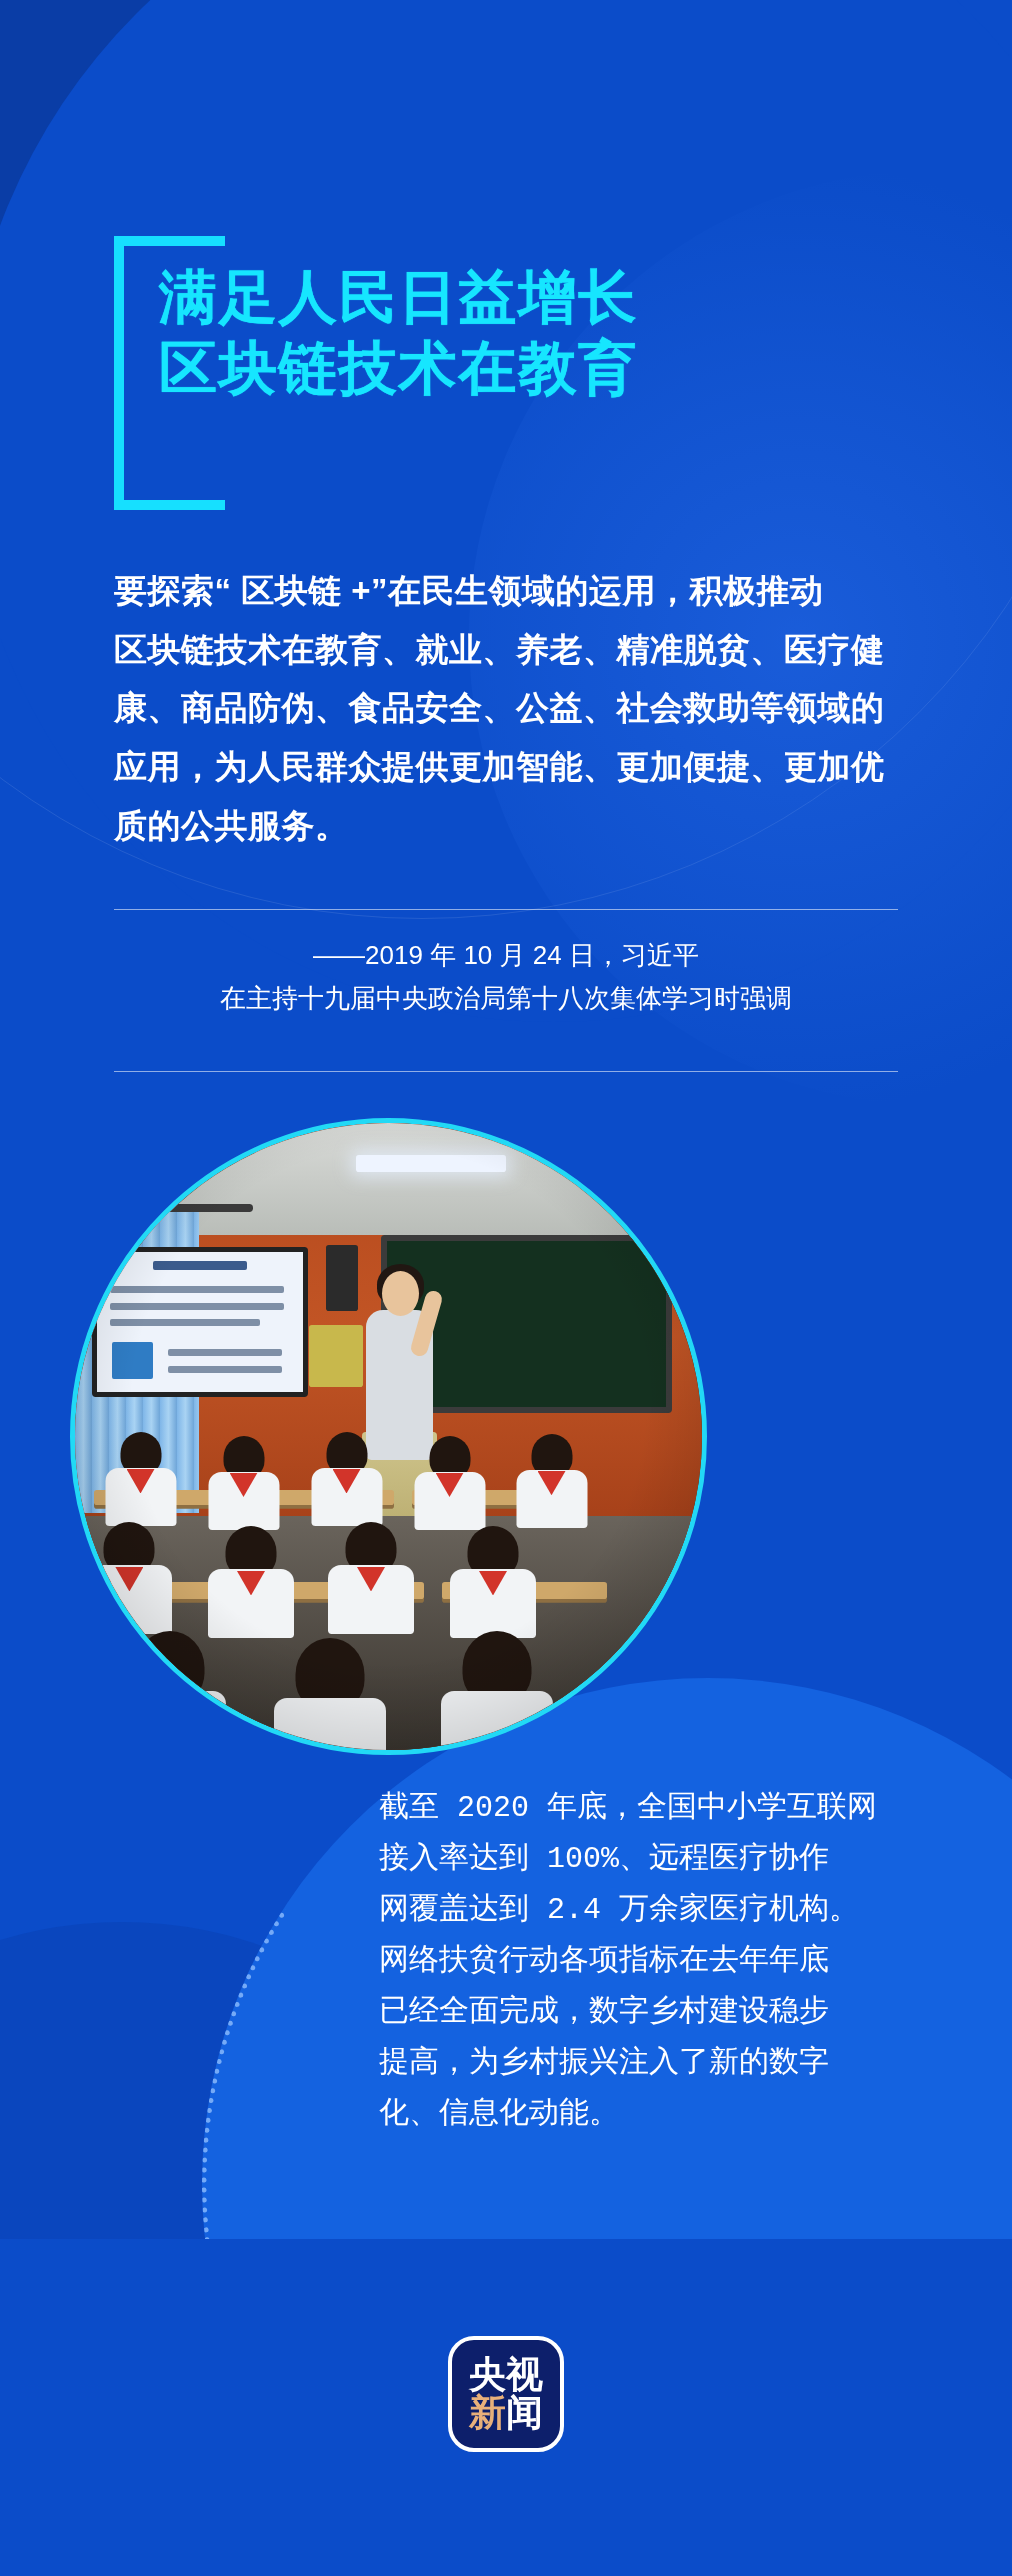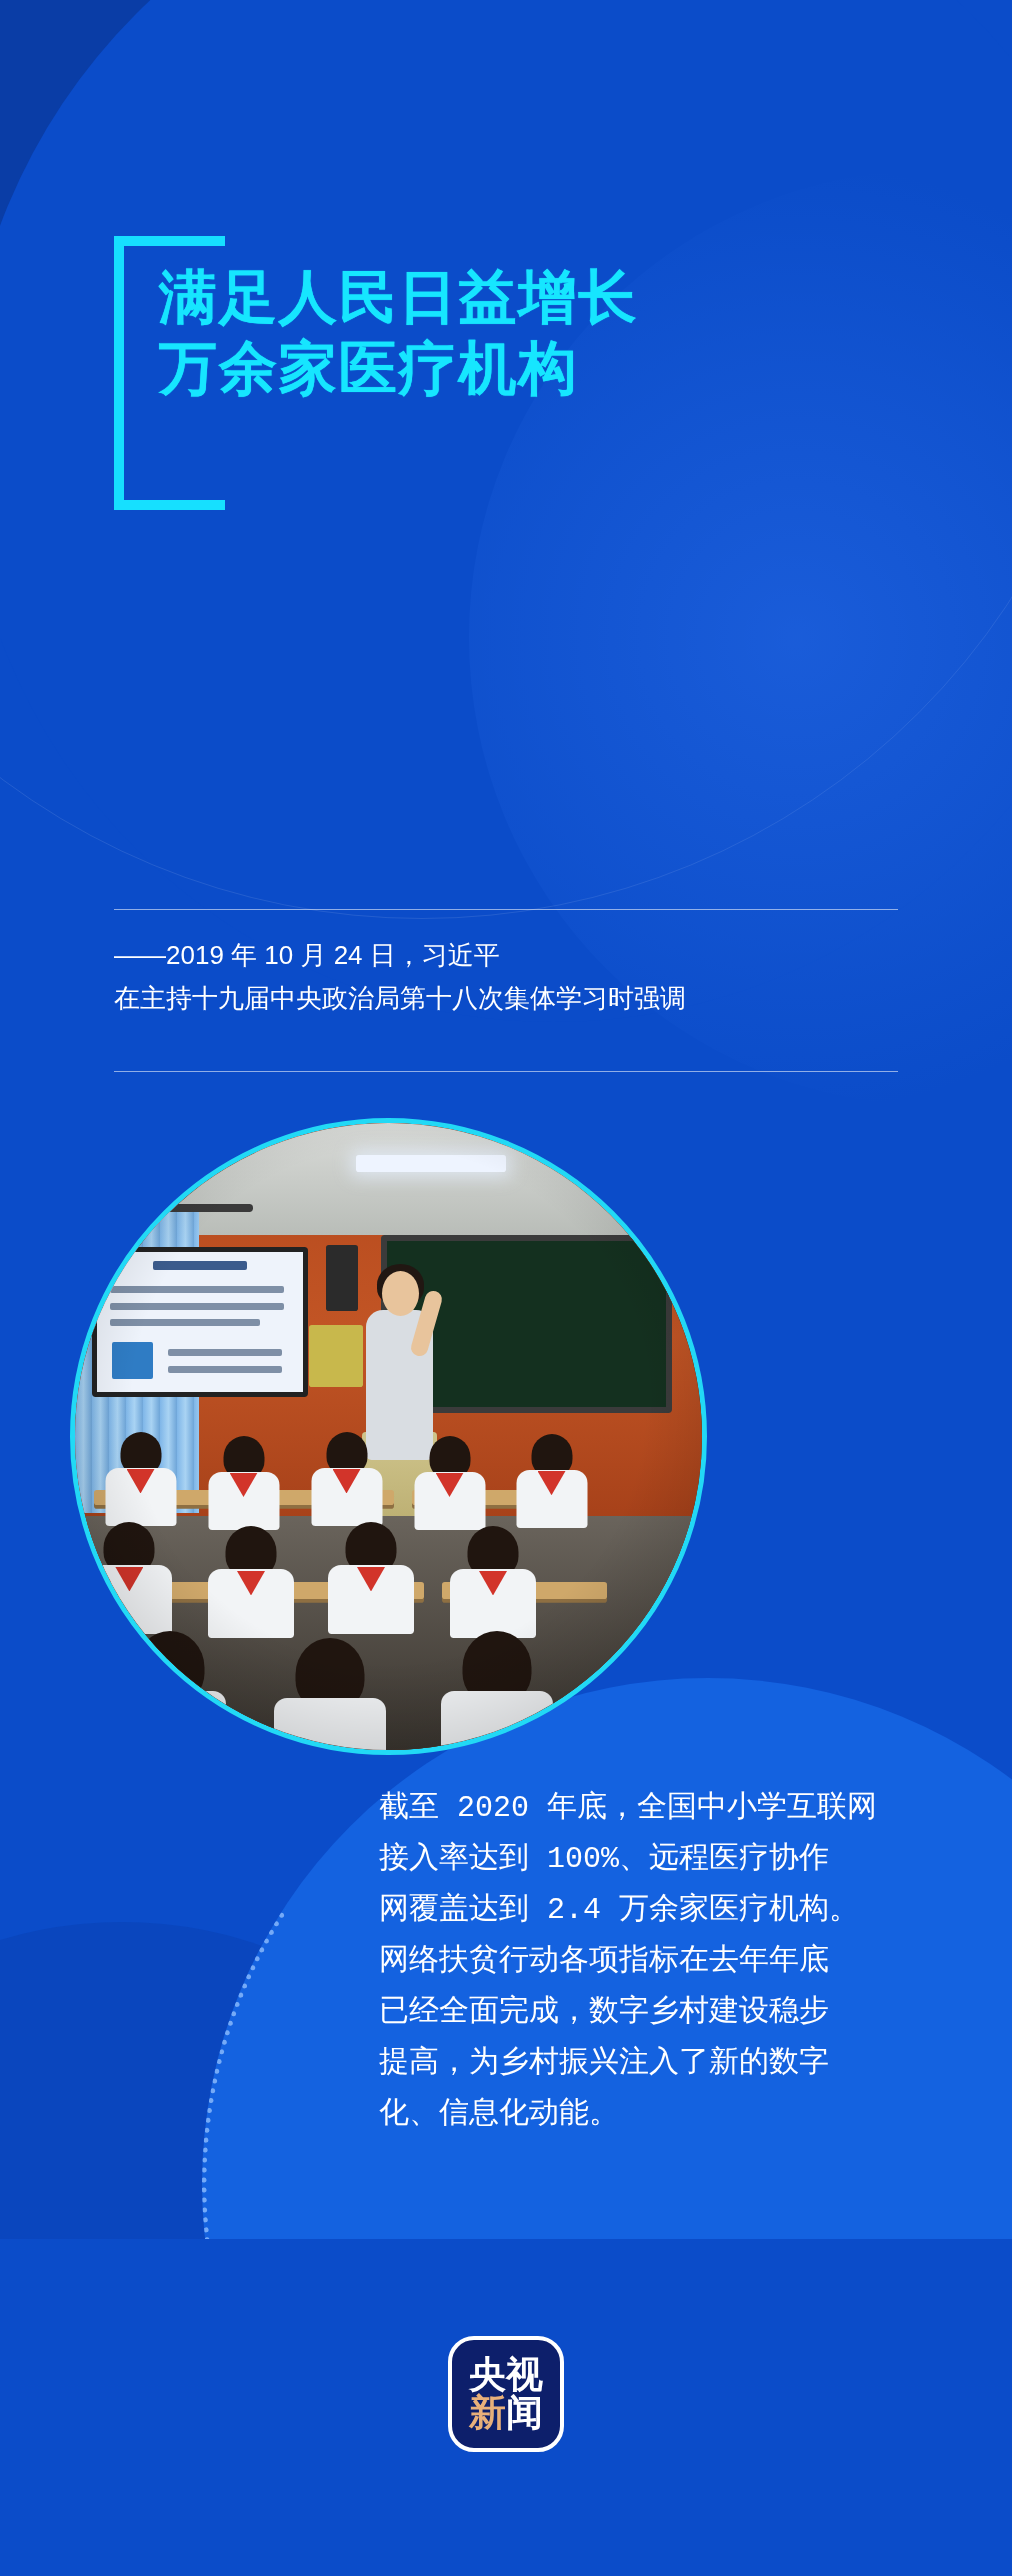--- a/index.html
+++ b/index.html
@@ -90,21 +90,21 @@
 
   
   .rule{
     position:absolute;left:114px;width:784px;height:0.9px;
     background:rgba(255,255,255,0.55);
   }
   .rule-top{top:909px;}
   .rule-bottom{top:1071px;}
   .attrib{
     position:absolute;left:114px;top:934px;width:784px;
-    color:#ffffff;text-align:left;
+    color:#ffffff;text-align:center;
     font-size:26px;font-weight:400;line-height:1.65;
     white-space:pre-line;
   }
 
   
   .photo{
     position:absolute;left:70px;top:1118px;
     width:637px;height:637px;border-radius:50%;
     border:5.6px solid #22d9f5;
     overflow:hidden;
@@ -172,23 +172,28 @@
   <div class="bg-right-glow"></div>
   <div class="bg-lower-circle2"></div>
   <div class="bg-lower-circle"></div>
   <div class="bg-dotted-arc"></div>
   <div class="bg-bottom-band"></div>
 
   <div class="title-wrap">
     <div class="bracket"></div>
     <div class="bracket-b"></div>
     <div class="title">满足人民日益增长
-万余家医疗机构</div>
+区块链技术在教育</div>
   </div>
 
+  <div class="quote">要探索“ 区块链 +”在民生领域的运用，积极推动
+区块链技术在教育、就业、养老、精准脱贫、医疗健
+康、商品防伪、食品安全、公益、社会救助等领域的
+应用，为人民群众提供更加智能、更加便捷、更加优
+质的公共服务。</div>
 
   <div class="rule rule-top"></div>
   <div class="attrib">——2019 年 10 月 24 日，习近平
 在主持十九届中央政治局第十八次集体学习时强调</div>
   <div class="rule rule-bottom"></div>
 
   <div class="photo">
     <div class="ph-wall"></div>
     <div class="ph-ceiling"></div>
     <div class="ph-ceil-light"></div>

